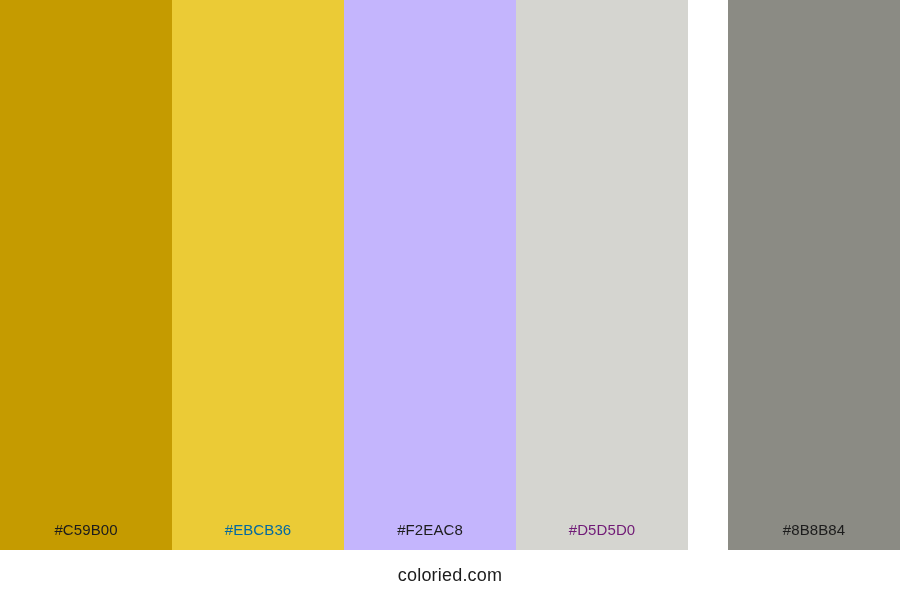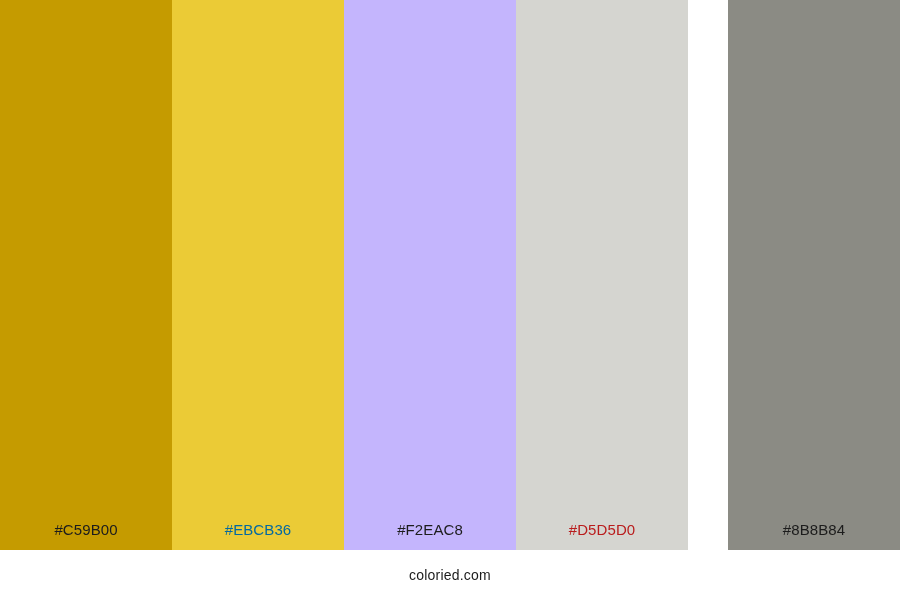--- a/index.html
+++ b/index.html
@@ -44,21 +44,21 @@
     font-family: "Liberation Sans", "DejaVu Sans", sans-serif;
   }
   #site-footer {
     height: 50px;
     background: #ffffff;
     display: flex;
     align-items: center;
     justify-content: center;
   }
   #footer-brand {
-    font-size: 14px;
+    font-size: 18px;
     color: #1c1c1c;
     letter-spacing: 0.2px;
     font-family: "Liberation Sans", "DejaVu Sans", sans-serif;
   }
 </style>
 </head>
 <body style="background: rgb(255, 255, 255);">
 
 <div id="palette-page">
 
@@ -70,21 +70,21 @@
 
     <div class="swatch" style="background-color: rgb(235, 203, 54);">
       <span class="swatch-label" style="color: #0369a1;">#EBCB36</span>
     </div>
 
     <div class="swatch" style="background-color: #c4b5fd;">
       <span class="swatch-label" style="color: rgb(28, 28, 28);">#F2EAC8</span>
     </div>
 
     <div class="swatch" style="background-color: rgb(213, 213, 208);">
-      <span class="swatch-label" style="color: #b91c1c;">#D5D5D0</span>
+      <span class="swatch-label" style="color: #701a75;">#D5D5D0</span>
     </div>
 
     <div class="swatch" style="background-color: rgb(139, 139, 132); margin-left: 40px;">
       <span class="swatch-label" style="color: rgb(28, 28, 28);">#8B8B84</span>
     </div>
 
   </div>
 
   <div id="site-footer" style="background-color: rgb(255, 255, 255);">
     <span id="footer-brand" style="color: rgb(28, 28, 28);">coloried.com</span>

